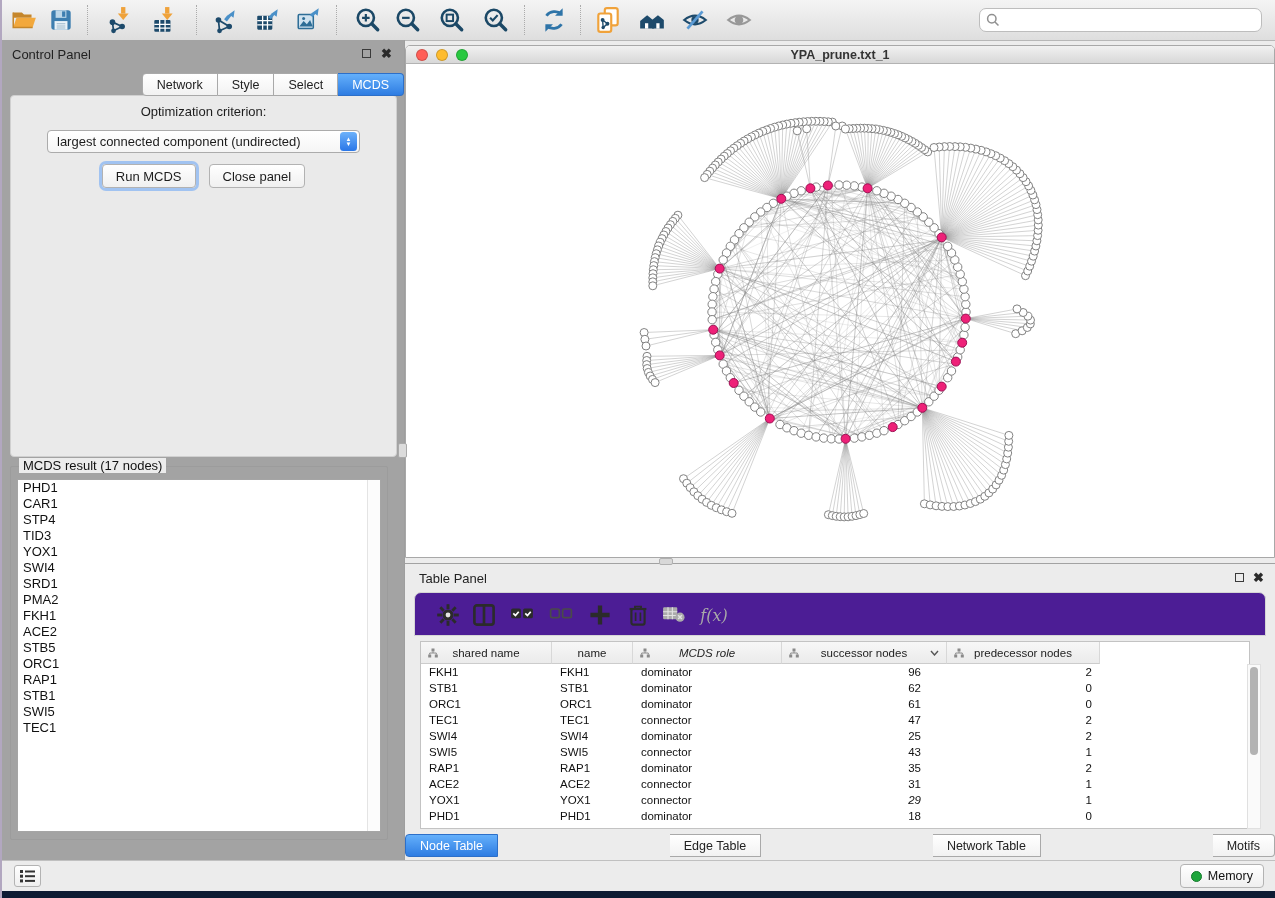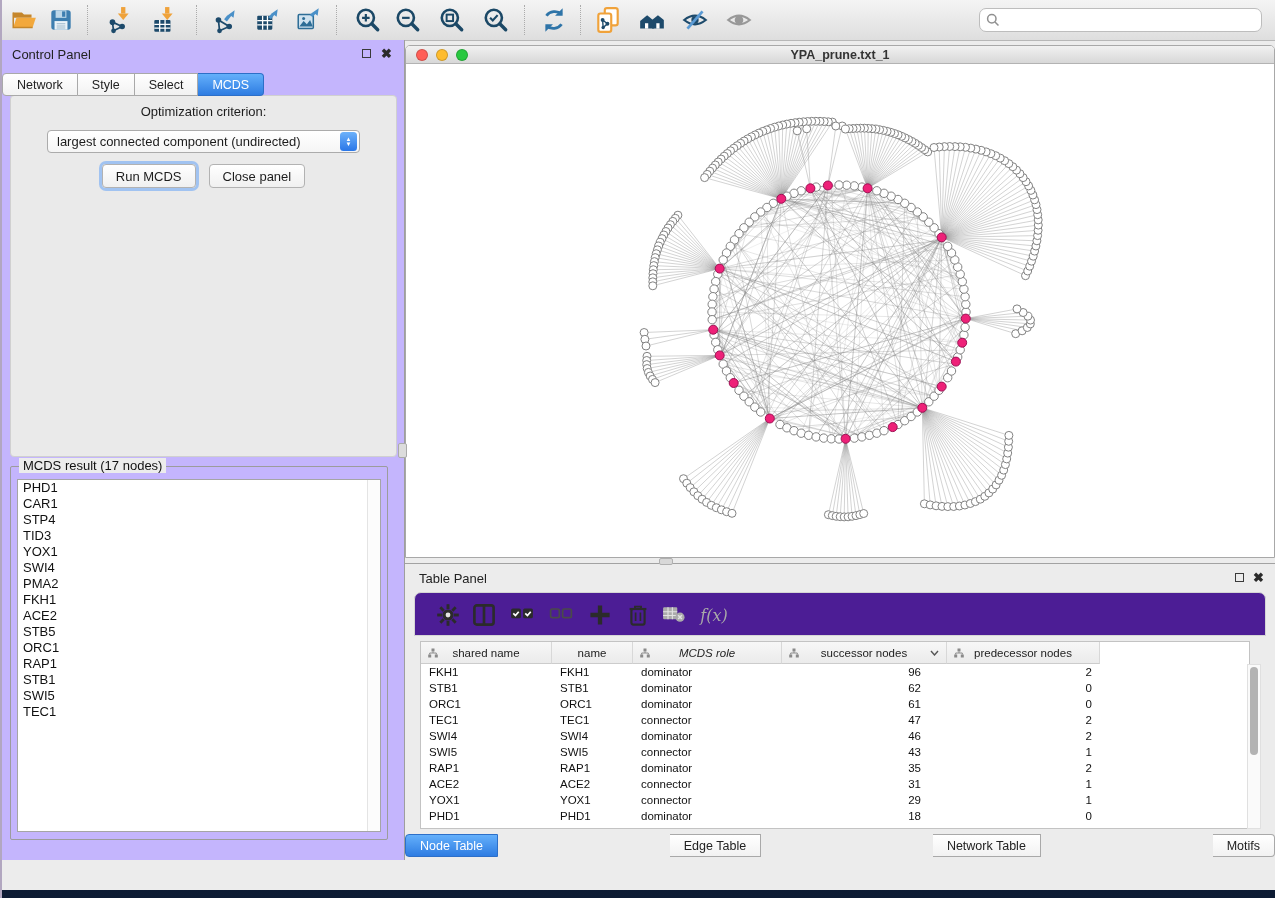--- a/index.html
+++ b/index.html
@@ -14,26 +14,26 @@
   .toolbar{position:absolute;left:0;top:0;width:100%;height:40px;
            background:linear-gradient(#f4f4f4,#dedede);border-bottom:1px solid #b7b7b7;}
   .tb-btn{position:absolute;top:6px;width:28px;height:28px;background:none;border:none;padding:0;cursor:pointer;}
   .tb-sep{position:absolute;top:5px;height:30px;width:0;border-left:1px dotted #ababab;}
   .search-wrap{position:absolute;right:13px;top:8px;width:283px;height:24px;}
   .search-wrap input{width:100%;height:100%;box-sizing:border-box;border:1px solid #bdbdbd;
       border-radius:7px;background:#fff;padding:0 8px 0 27px;font:13px "Liberation Sans",sans-serif;outline:none;}
   .search-wrap .mag{position:absolute;left:7px;top:5px;}
 
   
-  .control-panel{position:absolute;left:0;top:40px;width:402px;height:820px;background:#c4b5fd;border-right:1px solid #9e9e9e;}
+  .control-panel{position:absolute;left:0;top:40px;width:402px;height:820px;background:#a3a3a3;border-right:1px solid #9e9e9e;}
   .panel-header{position:absolute;left:0;top:0;width:100%;height:28px;}
   .panel-header .ttl{position:absolute;left:10px;top:7px;font-size:13px;color:#222;}
   .win-float{position:absolute;top:9px;width:9px;height:9px;border:1.5px solid #3a3a3a;background:none;padding:0;}
   .win-close{position:absolute;top:5px;border:none;background:none;font-size:13px;font-weight:bold;color:#2a2a2a;padding:0;line-height:18px;}
-  .cp-tabs{position:absolute;left:0;top:33px;width:100%;display:flex;justify-content:flex-start;z-index:3;}
+  .cp-tabs{position:absolute;left:0;top:33px;width:100%;display:flex;justify-content:flex-end;z-index:3;}
   .seg-btn{background:linear-gradient(#ffffff,#f2f2f2);border:1px solid #a9a9a9;border-left:none;
            height:23px;padding:0 14px;font:12.5px "Liberation Sans",sans-serif;color:#222;cursor:pointer;}
   .seg-btn:first-child{border-left:1px solid #a9a9a9;border-radius:4px 0 0 4px;}
   .seg-btn:last-child{border-radius:0 4px 4px 0;}
   .seg-btn.active{background:linear-gradient(#64b0fb,#2e7ce2);border-color:#2d6fc8;color:#fff;}
   .cp-content{position:absolute;left:8px;top:55px;width:385px;height:360px;background:#eaeaea;
               border:1px solid #d0d0d0;border-radius:4px;}
   .opt-label{margin-top:8px;text-align:center;font-size:13px;color:#1d1d1d;}
   .dropdown{display:flex;align-items:center;width:313px;height:23px;margin:11px auto 0;
             background:linear-gradient(#ffffff,#f5f5f5);border:1px solid #ababab;border-radius:4px;
@@ -269,20 +269,21 @@
     </div>
     <div class="fieldset">
       <span class="legend">MCDS result (17 nodes)</span>
       <div class="listbox" id="mcds-list">
           <div class="list-item">PHD1</div>
           <div class="list-item">CAR1</div>
           <div class="list-item">STP4</div>
           <div class="list-item">TID3</div>
           <div class="list-item">YOX1</div>
           <div class="list-item">SWI4</div>
+          <div class="list-item">SRD1</div>
           <div class="list-item">PMA2</div>
           <div class="list-item">FKH1</div>
           <div class="list-item">ACE2</div>
           <div class="list-item">STB5</div>
           <div class="list-item">ORC1</div>
           <div class="list-item">RAP1</div>
           <div class="list-item">STB1</div>
           <div class="list-item">SWI5</div>
           <div class="list-item">TEC1</div>
         </div>
@@ -1181,21 +1182,21 @@
             <div class="td" style="width: 131px;">TEC1</div>
             <div class="td" style="width: 81px;">TEC1</div>
             <div class="td" style="width: 149px;">connector</div>
             <div class="td num" style="width: 165px; padding-right: 26px;">47</div>
             <div class="td num" style="width: 153px;">2</div>
           </div>
           <div class="tr">
             <div class="td" style="width: 131px;">SWI4</div>
             <div class="td" style="width: 81px;">SWI4</div>
             <div class="td" style="width: 149px;">dominator</div>
-            <div class="td num" style="width: 165px; padding-right: 26px;">46</div>
+            <div class="td num" style="width: 165px; padding-right: 26px;">25</div>
             <div class="td num" style="width: 153px;">2</div>
           </div>
           <div class="tr">
             <div class="td" style="width: 131px;">SWI5</div>
             <div class="td" style="width: 81px;">SWI5</div>
             <div class="td" style="width: 149px;">connector</div>
             <div class="td num" style="width: 165px; padding-right: 26px;">43</div>
             <div class="td num" style="width: 153px;">1</div>
           </div>
           <div class="tr">
@@ -1209,21 +1210,21 @@
             <div class="td" style="width: 131px;">ACE2</div>
             <div class="td" style="width: 81px;">ACE2</div>
             <div class="td" style="width: 149px;">connector</div>
             <div class="td num" style="width: 165px; padding-right: 26px;">31</div>
             <div class="td num" style="width: 153px;">1</div>
           </div>
           <div class="tr">
             <div class="td" style="width: 131px;">YOX1</div>
             <div class="td" style="width: 81px;">YOX1</div>
             <div class="td" style="width: 149px;">connector</div>
-            <div class="td num" style="width: 165px; padding-right: 26px;">29</div>
+            <div class="td num" style="width: 165px; padding-right: 26px; font-style: italic;">29</div>
             <div class="td num" style="width: 153px;">1</div>
           </div>
           <div class="tr">
             <div class="td" style="width: 131px;">PHD1</div>
             <div class="td" style="width: 81px;">PHD1</div>
             <div class="td" style="width: 149px;">dominator</div>
             <div class="td num" style="width: 165px; padding-right: 26px;">18</div>
             <div class="td num" style="width: 153px;">0</div>
           </div>
         </div>
@@ -1232,13 +1233,33 @@
         <div class="thumb"></div>
       </div>
     <div class="tp-tabs" id="tp-tabs">
         <button class="seg-btn active">Node Table</button>
         <button class="seg-btn">Edge Table</button>
         <button class="seg-btn">Network Table</button>
         <button class="seg-btn">Motifs</button>
       </div>
   </div>
 
+  <div class="statusbar">
+    <button class="list-btn">
+      <svg width="17" height="14" viewBox="0 0 17 14">
+          <g fill="#333">
+            <rect x="1" y="1" width="3" height="3"></rect>
+            <rect x="1" y="5.7" width="3" height="3"></rect>
+            <rect x="1" y="10.4" width="3" height="3"></rect>
+          </g>
+          <g stroke="#333" stroke-width="2">
+            <line x1="6" y1="2.5" x2="16" y2="2.5"></line>
+            <line x1="6" y1="7.2" x2="16" y2="7.2"></line>
+            <line x1="6" y1="11.9" x2="16" y2="11.9"></line>
+          </g>
+        </svg>
+    </button>
+    <button class="memory-btn">
+      <span class="dot"></span>
+      <span>Memory</span>
+    </button>
+  </div>
 </div>
 
 </body></html>

